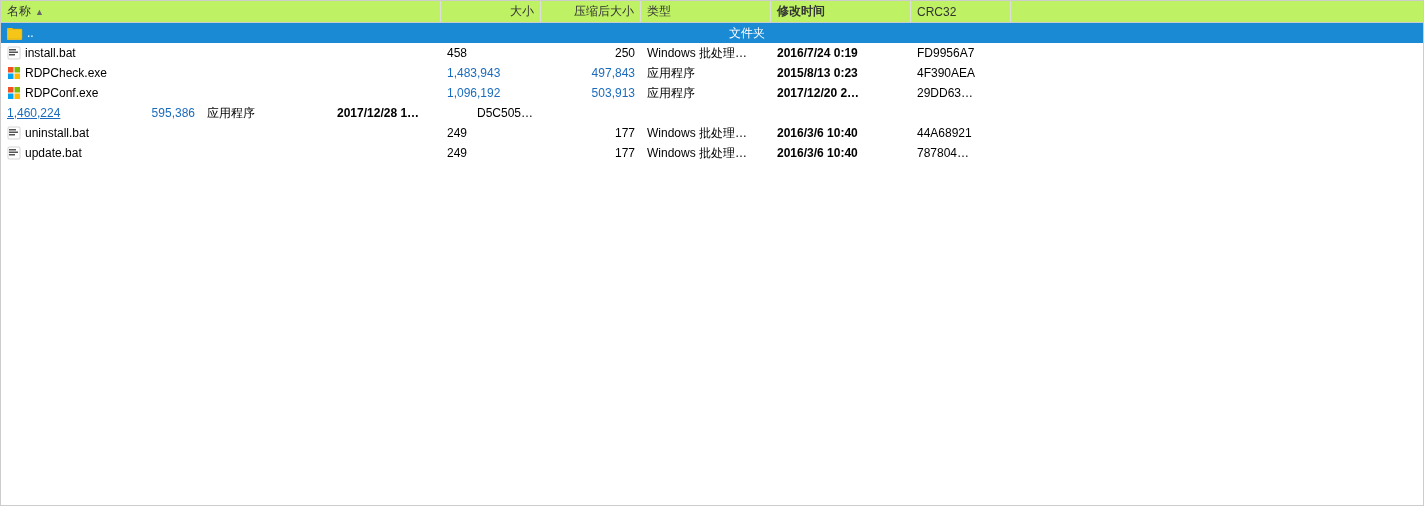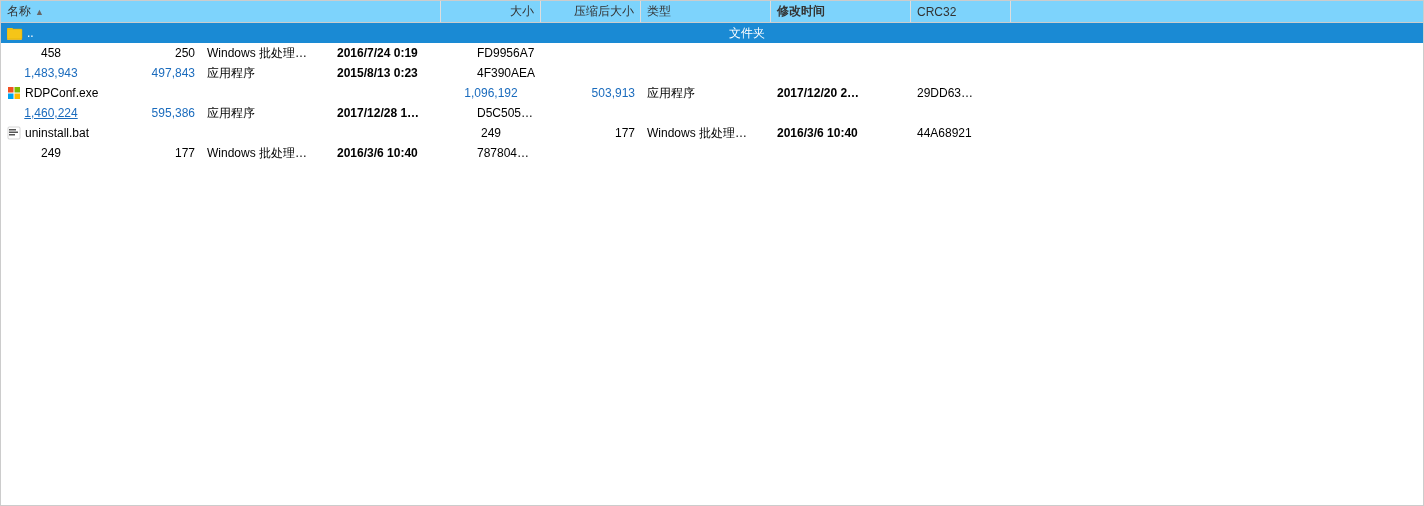--- a/index.html
+++ b/index.html
@@ -19,21 +19,21 @@
     .file-manager {
       width: 100%;
       height: 100%;
       background: #fff;
       border: 1px solid #ccc;
       display: flex;
       flex-direction: column;
     }
     .table-header {
       display: flex;
-      background: #7dd3fc;
+      background: #bef264;
       border-bottom: 1px solid #ccc;
       position: relative;
       height: 22px;
       align-items: center;
       flex-shrink: 0;
     }
     .col-header {
       padding: 3px 6px;
       border-right: 1px solid #ddd;
       font-size: 12px;
@@ -73,21 +73,21 @@
       padding: 2px 6px;
       font-size: 12px;
       white-space: nowrap;
       overflow: hidden;
       text-overflow: ellipsis;
       height: 100%;
       display: flex;
       align-items: center;
     }
     .cell.col-name { width: 440px; gap: 4px; }
-    .cell.col-size { width: 100px; justify-content: center; }
+    .cell.col-size { width: 100px; justify-content: flex-start; }
     .cell.col-compressed { width: 100px; justify-content: flex-end; }
     .cell.col-type { width: 130px; }
     .cell.col-modified { width: 140px; }
     .cell.col-crc { width: 100px; }
     .cell-name-text {
       color: inherit;
     }
     .selected .cell-name-text {
       color: #fff;
     }
@@ -143,63 +143,85 @@
           <span style="text-align: right; width: 100%; display: block;">文件夹</span>
         </div>
         <div class="cell col-modified">
           <span></span>
         </div>
         <div class="cell col-crc">
           <span></span>
         </div>
       </div>
       <div class="table-row normal-row">
+        <div class="cell col-name">
+          <span style="display: inline-flex; align-items: center;">
+            <svg width="14" height="14" viewBox="0 0 14 14">
+    <rect x="1" y="1" width="12" height="12" rx="1" fill="#ffffff" stroke="#aaa" stroke-width="0.5"></rect>
+    <rect x="2" y="3" width="7" height="1.5" fill="#555"></rect>
+    <rect x="2" y="5.5" width="9" height="1.5" fill="#555"></rect>
+    <rect x="2" y="8" width="6" height="1.5" fill="#555"></rect>
+  </svg>
+          </span>
+          <span class="cell-name-text">install.bat</span>
+        </div>
         <div class="cell col-size">
           <span>458</span>
         </div>
         <div class="cell col-compressed">
           <span>250</span>
         </div>
         <div class="cell col-type">
           <span>Windows 批处理…</span>
         </div>
         <div class="cell col-modified">
           <span>2016/7/24 0:19</span>
         </div>
         <div class="cell col-crc">
           <span>FD9956A7</span>
-        </div>
-      </div>
-      <div class="table-row normal-row">
-        <div class="cell col-size">
-          <span style="color: rgb(26, 107, 189);">1,483,943</span>
-        </div>
-        <div class="cell col-compressed">
-          <span style="color: rgb(26, 107, 189); text-align: right;">497,843</span>
-        </div>
-        <div class="cell col-type">
-          <span>应用程序</span>
-        </div>
-        <div class="cell col-modified">
-          <span>2015/8/13 0:23</span>
-        </div>
-        <div class="cell col-crc">
-          <span>4F390AEA</span>
         </div>
       </div>
       <div class="table-row normal-row">
         <div class="cell col-name">
           <span style="display: inline-flex; align-items: center;">
             <svg width="14" height="14" viewBox="0 0 14 14">
     <rect x="1" y="1" width="5.5" height="5.5" fill="#f25022"></rect>
     <rect x="7.5" y="1" width="5.5" height="5.5" fill="#7fba00"></rect>
     <rect x="1" y="7.5" width="5.5" height="5.5" fill="#00a4ef"></rect>
     <rect x="7.5" y="7.5" width="5.5" height="5.5" fill="#ffb900"></rect>
   </svg>
           </span>
+          <span class="cell-name-text">RDPCheck.exe</span>
+        </div>
+        <div class="cell col-size">
+          <span style="color: rgb(26, 107, 189);">1,483,943</span>
+        </div>
+        <div class="cell col-compressed">
+          <span style="color: rgb(26, 107, 189); text-align: right;">497,843</span>
+        </div>
+        <div class="cell col-type">
+          <span>应用程序</span>
+        </div>
+        <div class="cell col-modified">
+          <span>2015/8/13 0:23</span>
+        </div>
+        <div class="cell col-crc">
+          <span>4F390AEA</span>
+        </div>
+      </div>
+      <div class="table-row normal-row">
+        <div class="cell col-name">
+          <span style="display: inline-flex; align-items: center;">
+            <svg width="14" height="14" viewBox="0 0 14 14">
+    <rect x="1" y="1" width="5.5" height="5.5" fill="#f25022"></rect>
+    <rect x="7.5" y="1" width="5.5" height="5.5" fill="#7fba00"></rect>
+    <rect x="1" y="7.5" width="5.5" height="5.5" fill="#00a4ef"></rect>
+    <rect x="7.5" y="7.5" width="5.5" height="5.5" fill="#ffb900"></rect>
+  </svg>
+          </span>
           <span class="cell-name-text">RDPConf.exe</span>
         </div>
         <div class="cell col-size">
           <span style="color: rgb(26, 107, 189);">1,096,192</span>
         </div>
         <div class="cell col-compressed">
           <span style="color: rgb(26, 107, 189);">503,913</span>
         </div>
         <div class="cell col-type">
           <span>应用程序</span>
@@ -250,20 +272,31 @@
           <span>Windows 批处理…</span>
         </div>
         <div class="cell col-modified">
           <span>2016/3/6 10:40</span>
         </div>
         <div class="cell col-crc">
           <span>44A68921</span>
         </div>
       </div>
       <div class="table-row normal-row">
+        <div class="cell col-name">
+          <span style="display: inline-flex; align-items: center;">
+            <svg width="14" height="14" viewBox="0 0 14 14">
+    <rect x="1" y="1" width="12" height="12" rx="1" fill="#ffffff" stroke="#aaa" stroke-width="0.5"></rect>
+    <rect x="2" y="3" width="7" height="1.5" fill="#555"></rect>
+    <rect x="2" y="5.5" width="9" height="1.5" fill="#555"></rect>
+    <rect x="2" y="8" width="6" height="1.5" fill="#555"></rect>
+  </svg>
+          </span>
+          <span class="cell-name-text">update.bat</span>
+        </div>
         <div class="cell col-size">
           <span>249</span>
         </div>
         <div class="cell col-compressed">
           <span>177</span>
         </div>
         <div class="cell col-type">
           <span>Windows 批处理…</span>
         </div>
         <div class="cell col-modified">

